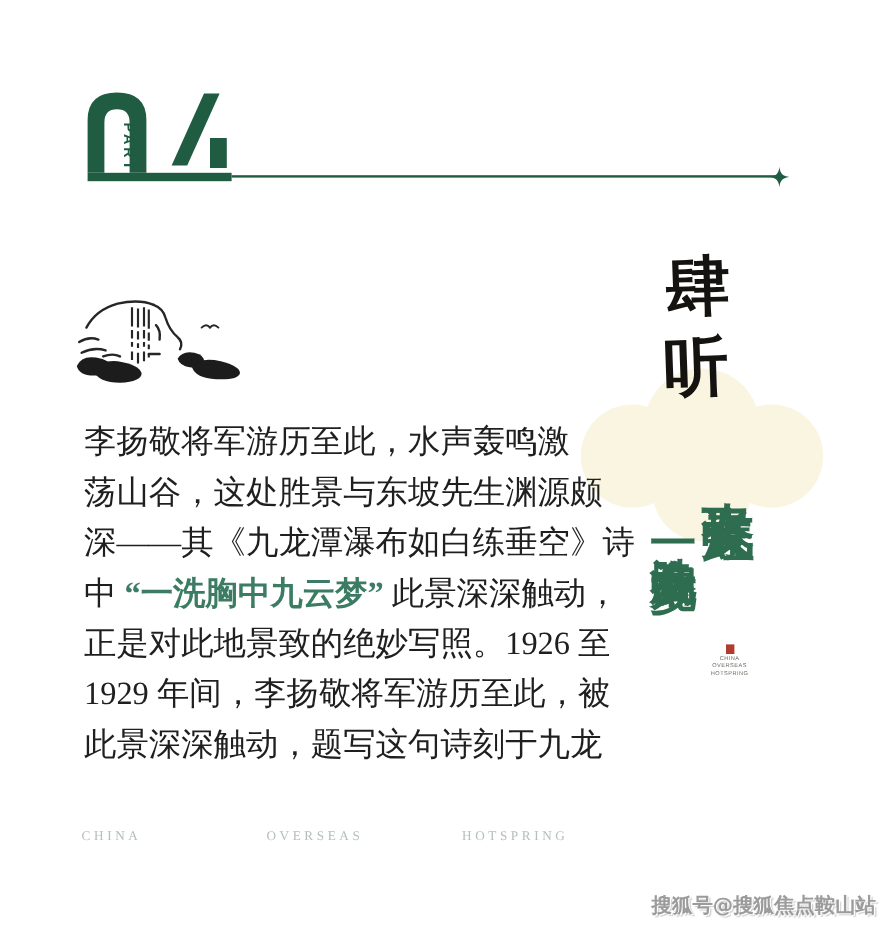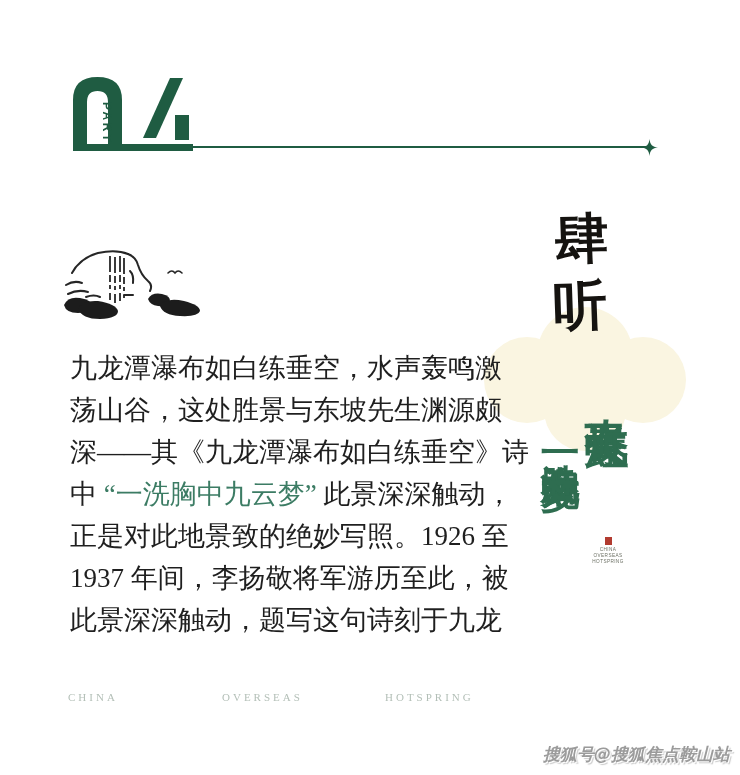--- a/index.html
+++ b/index.html
@@ -38,35 +38,34 @@
   
   .seal{position:absolute;left:575px;top:537px;width:66px;text-align:center;}
   .seal-mark{width:7px;height:8px;background:var(--seal-red,#b23b30);margin:0 auto 2px;}
   .seal-line{
     font-family:"Liberation Sans",sans-serif;font-size:6px;line-height:6px;
     color:#6b6f63;letter-spacing:.5px;transform:scale(.78);transform-origin:50% 0;
   }
   
   .para{position:absolute;left:70px;top:347px;width:440px;color:var(--ink,#1f1f1f);font-size:27px;line-height:42px;}
   .para .line{white-space:nowrap;}
-  .para .hl{color:var(--highlight-green,#3c7c64);font-weight:400;}
+  .para .hl{color:var(--highlight-green,#3c7c64);font-weight:700;}
   
   .footer-word{
     position:absolute;top:691px;font-size:11px;letter-spacing:3px;
     color:var(--footer-gray,#b3bfb7);font-family:"Liberation Serif",serif;
   }
   .fw-1{left:68px;} .fw-2{left:222px;} .fw-3{left:385px;}
   
   .watermark{
     position:absolute;left:543px;top:743px;font-size:17px;font-weight:700;
     color:var(--watermark-gray,#9b9b9b);
     font-family:"DejaVu Sans","Liberation Sans",sans-serif;
     text-shadow:1px 1px 0 rgba(255,255,255,.95),2px 2px 1px rgba(110,110,110,.35);
     white-space:nowrap;
-    font-style:italic;
   }
 </style>
 </head>
 <body>
 
 <div class="page">
 
   <svg class="part-logo" width="140" height="90" viewBox="0 0 140 90" aria-label="04">
     <g fill="#1f5c42">
 
@@ -133,26 +132,26 @@
   <div class="poem-col c2">一洗胸中九云梦</div>
 
   <div class="seal">
     <div class="seal-mark"></div>
     <div class="seal-line">CHINA</div>
     <div class="seal-line">OVERSEAS</div>
     <div class="seal-line">HOTSPRING</div>
   </div>
 
   <div class="para">
-      <div class="line"><span>九龙潭瀑布如白练垂空，水声轰鸣激</span></div>
+      <div class="line"><span>李扬敬将军游历至此，水声轰鸣激</span></div>
       <div class="line"><span>荡山谷，这处胜景与东坡先生渊源颇</span></div>
       <div class="line"><span>深——其《九龙潭瀑布如白练垂空》诗</span></div>
       <div class="line"><span>中 </span><span class="hl">“一洗胸中九云梦”</span><span> 此景深深触动，</span></div>
       <div class="line"><span>正是对此地景致的绝妙写照。1926 至</span></div>
-      <div class="line"><span>1937 年间，李扬敬将军游历至此，被</span></div>
+      <div class="line"><span>1929 年间，李扬敬将军游历至此，被</span></div>
       <div class="line"><span>此景深深触动，题写这句诗刻于九龙</span></div>
     </div>
 
   <span class="footer-word fw-1">CHINA</span>
   <span class="footer-word fw-2">OVERSEAS</span>
   <span class="footer-word fw-3">HOTSPRING</span>
 
   <span class="watermark">搜狐号@搜狐焦点鞍山站</span>
 
 </div>

